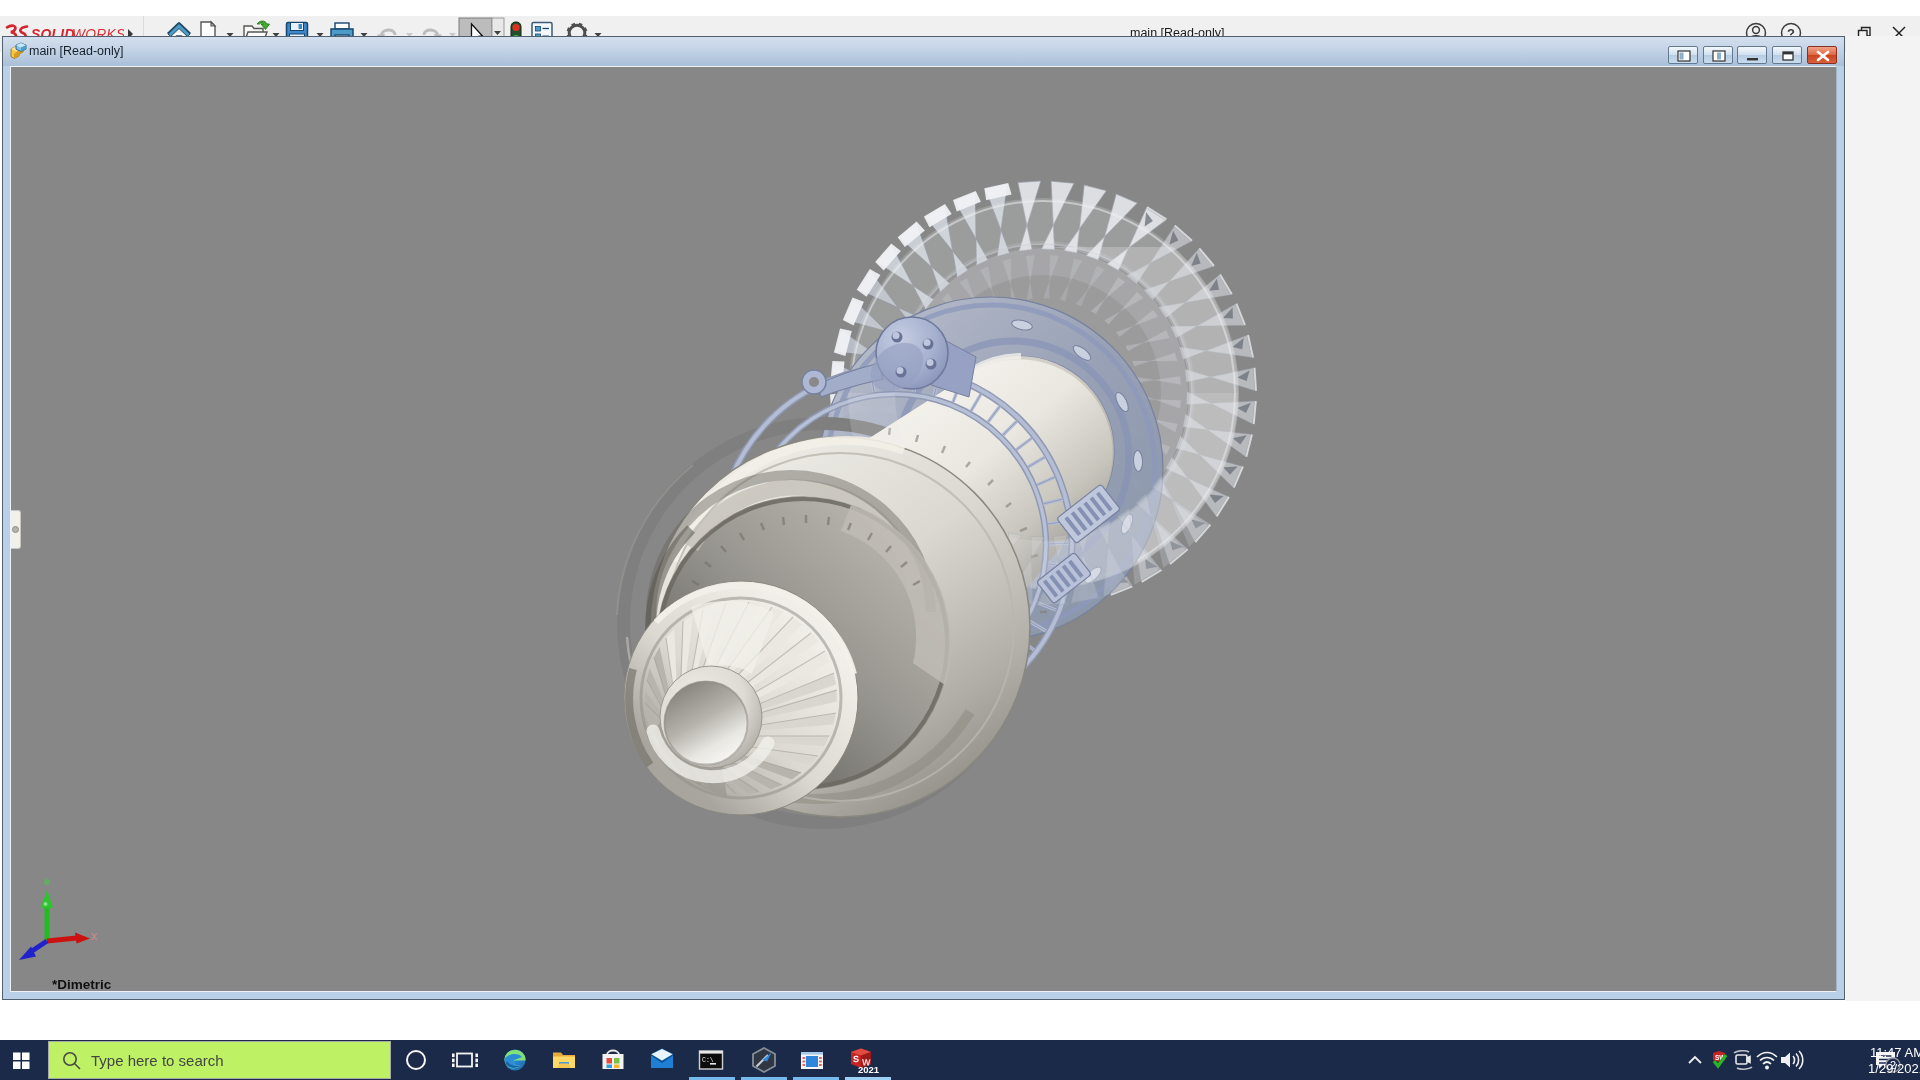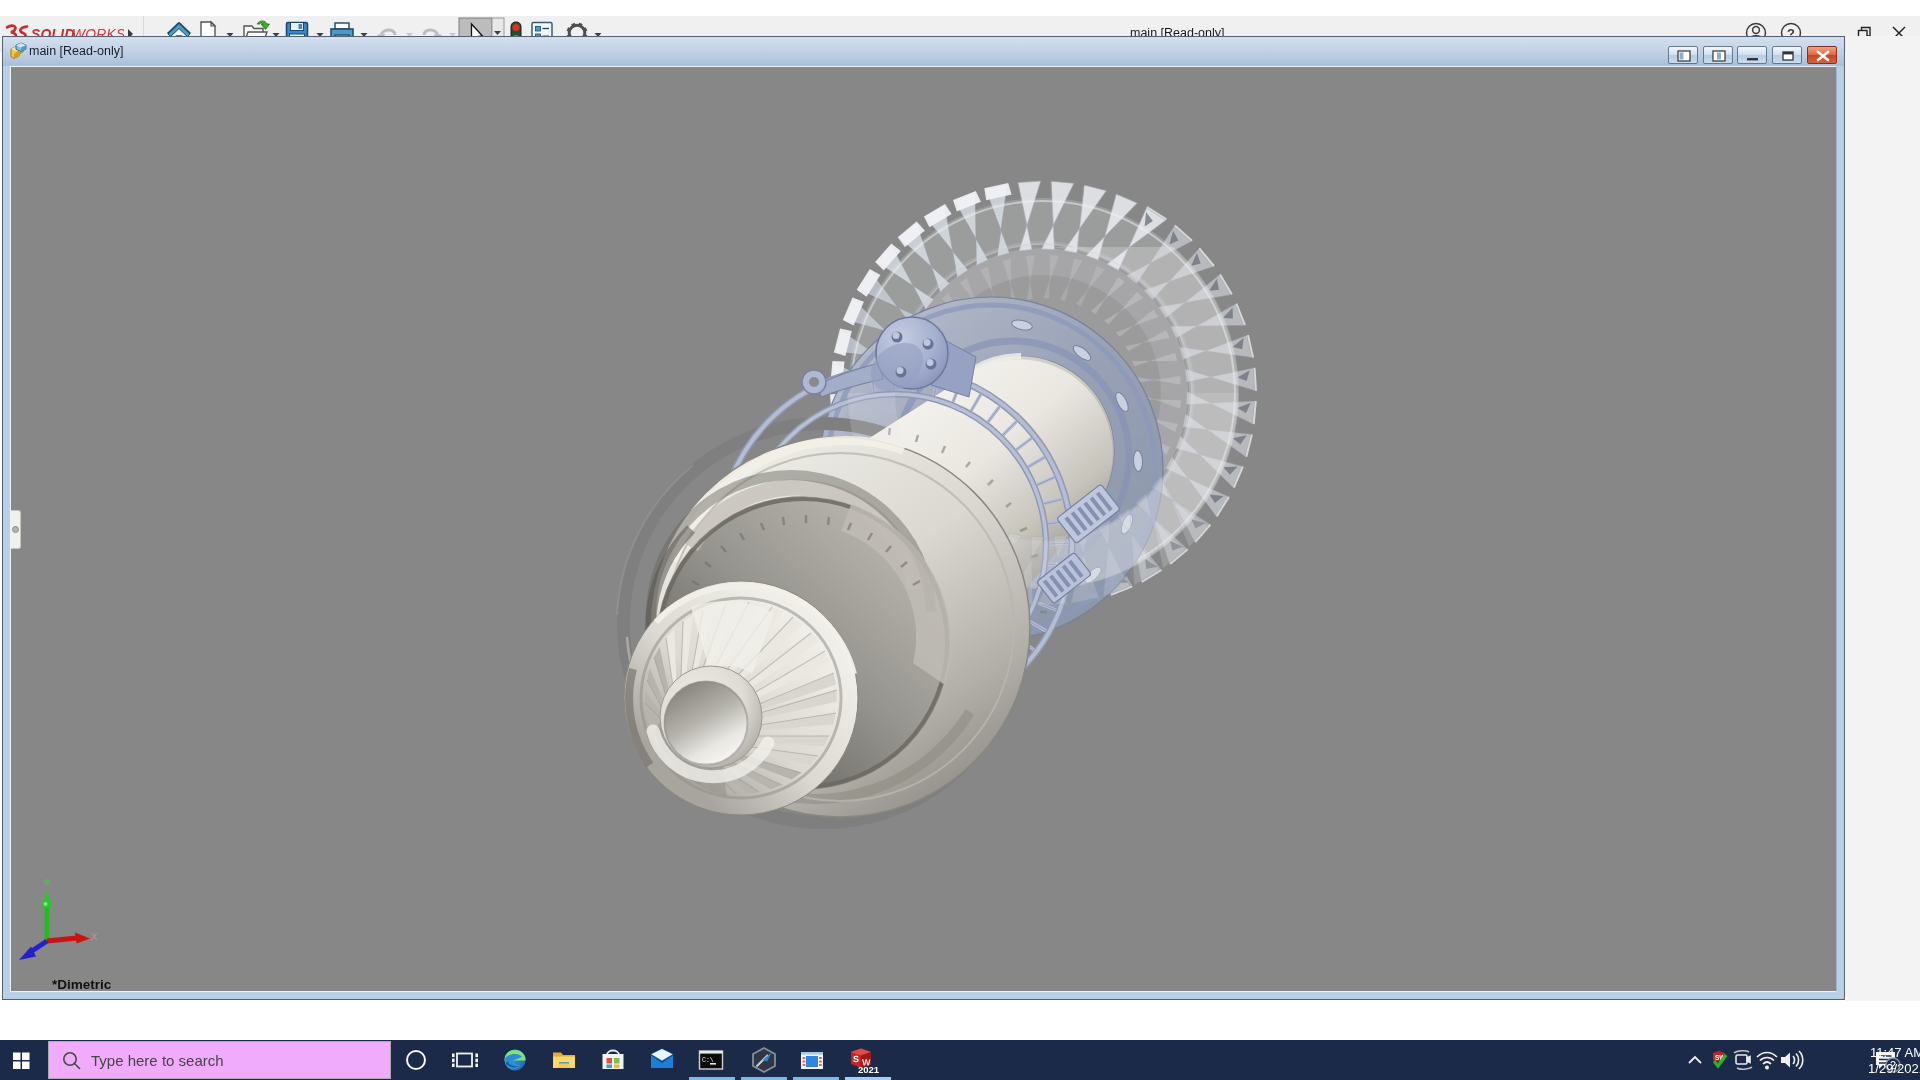--- a/index.html
+++ b/index.html
@@ -20,21 +20,21 @@
     background:#878787;border:1px solid #eef2f6;border-right:1px solid #a0b4c6;}
   .cbtn{position:absolute;top:9px;width:30px;height:18px;border:1px solid #63798f;border-radius:2px;
     background:linear-gradient(#f4f8fb 0%,#cfdfee 50%,#b5cce2 51%,#cadcee 100%);}
   .cbtn.red{background:linear-gradient(#f0a088 0%,#e06a44 48%,#cc4422 52%,#d8603c 100%);border-color:#8a3020;}
 
   .rightgap{position:absolute;left:1846px;top:36px;width:74px;height:965px;background:#f3f3f3;}
   .whitestrip{position:absolute;left:0px;top:1001px;width:1920px;height:39px;background:#ffffff;}
   .dimetric{position:absolute;left:17px;top:940px;color:#111;font-size:13.5px;font-weight:bold;margin-left:32px;}
 
   .taskbar{position:absolute;left:0;top:1040px;width:1920px;height:40px;background:#1c2a4a;}
-  .search{position:absolute;left:48px;top:1041px;width:343px;height:38px;background:#f0abfc;
+  .search{position:absolute;left:48px;top:1041px;width:343px;height:38px;background:#bef264;
     border:1px solid #a8a8a8;}
   .searchtext{position:absolute;left:42px;top:10px;color:#454545;font-size:15px;}
   .tbicon{position:absolute;top:1040px;width:48px;height:40px;}
   .runline{position:absolute;top:1077px;height:3px;background:#76b9ed;}
   .traytime{position:absolute;left:1840px;top:1045px;width:70px;text-align:center;color:#fff;font-size:13px;line-height:15.5px;margin-left:22px;}
 </style>
 </head>
 <body>
 
 <div class="topbar">

